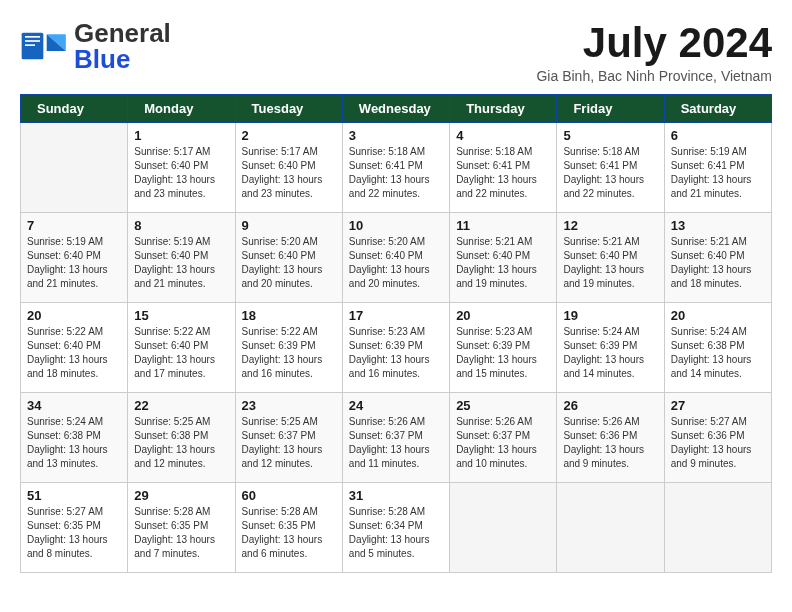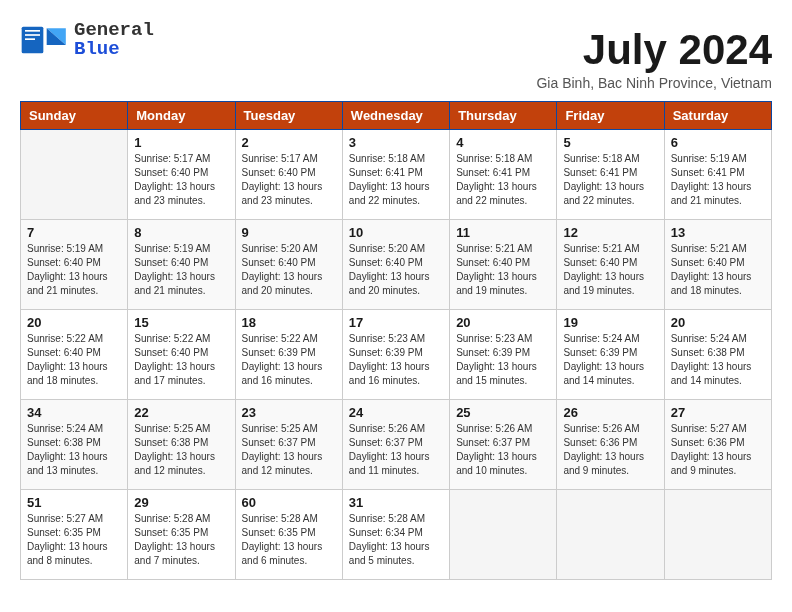--- a/index.html
+++ b/index.html
@@ -10,25 +10,24 @@
       min-height: 612px;
       padding: 20px;
     }
     .header-section {
       display: flex;
       justify-content: space-between;
       align-items: flex-start;
       margin-bottom: 10px;
     }
     .logo-text {
-      font-size: 19px;
+      font-size: 26px;
       font-weight: bold;
       color: #1a1a1a;
       line-height: 1;
-      font-family: Liberation Mono, monospace;
     }
     .logo-text .general {
       color: #333;
     }
     .logo-text .blue {
       color: #1d4ed8;
       margin-top: 32px;
     }
     .logo-wrapper {
       display: flex;
@@ -36,40 +35,39 @@
       gap: 4px;
     }
     .title-section {
       text-align: right;
     }
     .month-title {
       font-size: 42px;
       font-weight: bold;
       color: #1a1a1a;
       line-height: 1.1;
-      margin-top: 7px;
     }
     .location-title {
       font-size: 14px;
       color: #555;
       margin-top: 2px;
       margin-left: 41px;
     }
     .calendar-table {
       width: 100%;
       border-collapse: collapse;
       table-layout: fixed;
     }
     .calendar-table th {
-      background-color: #c2410c;
+      background-color: #14532d;
       color: #fff;
       font-size: 13px;
       font-weight: bold;
       text-align: left;
-      padding: 6px 8px;
+      padding: 6px 16px;
       border: 1px solid #0d47a1;
     }
     .calendar-table td {
       border: 1px solid #ccc;
       vertical-align: top;
       padding: 5px 6px;
       height: 90px;
       font-size: 10.5px;
       color: #333;
       background: #fff;

